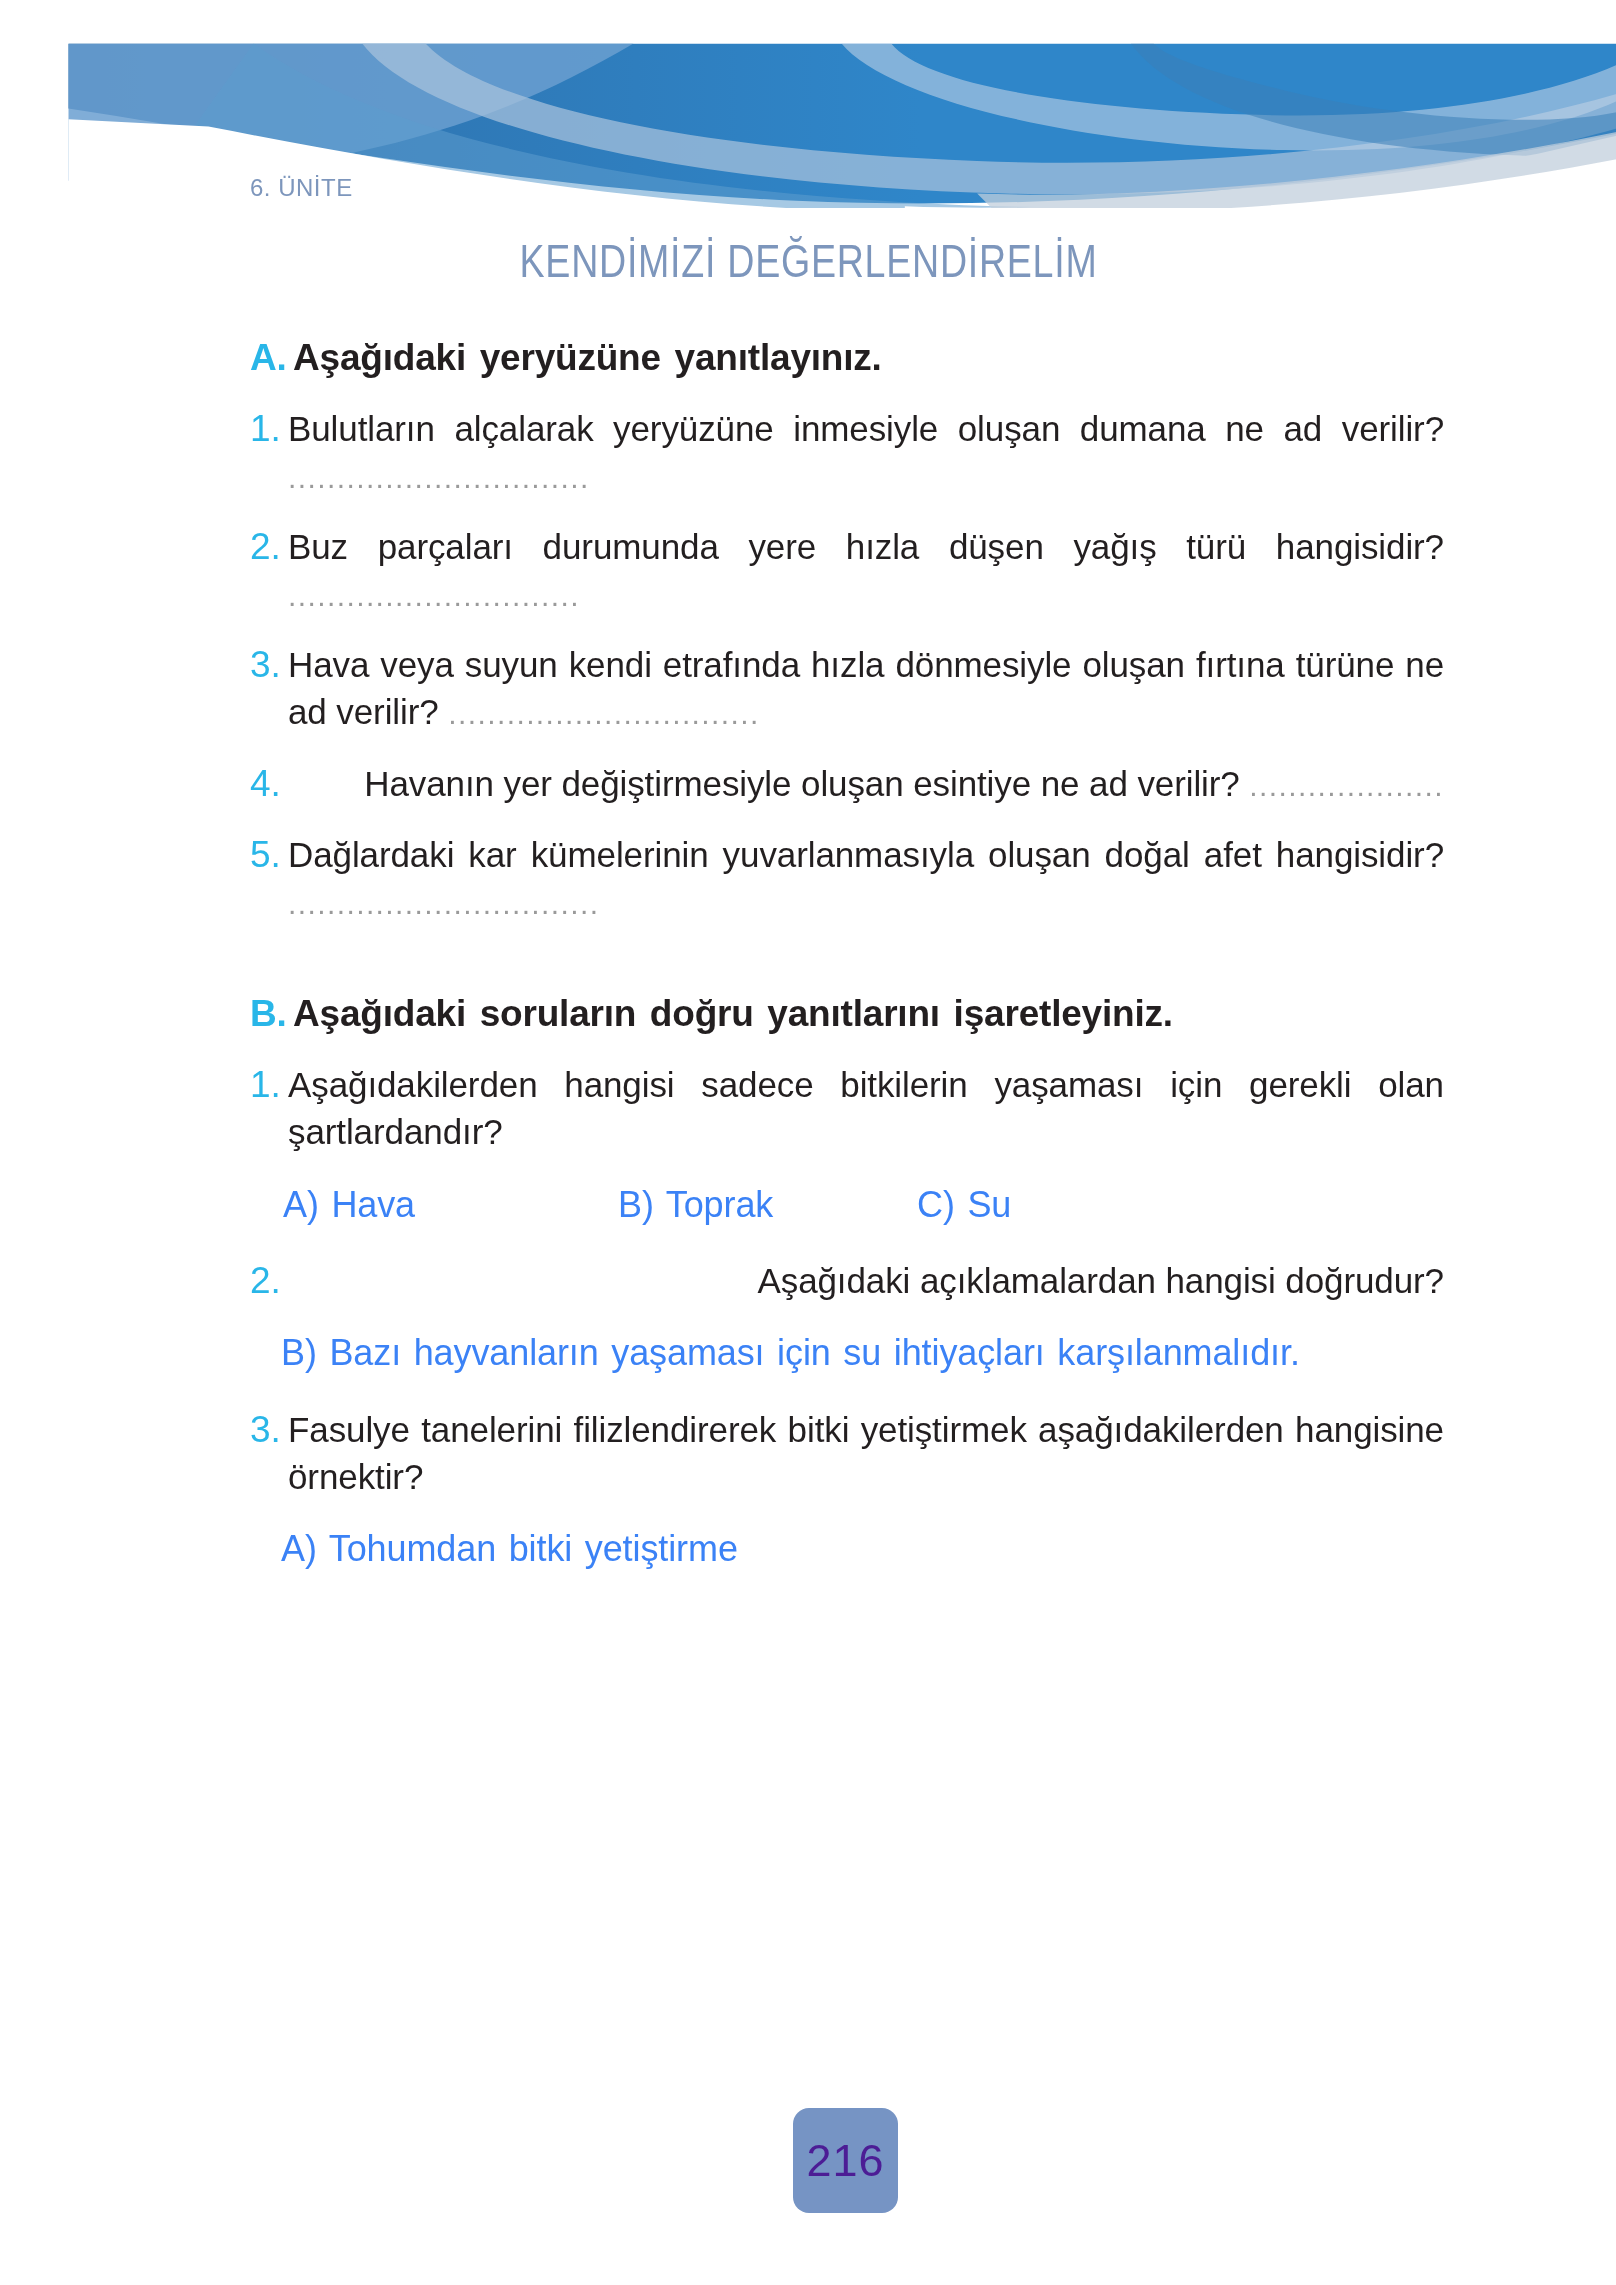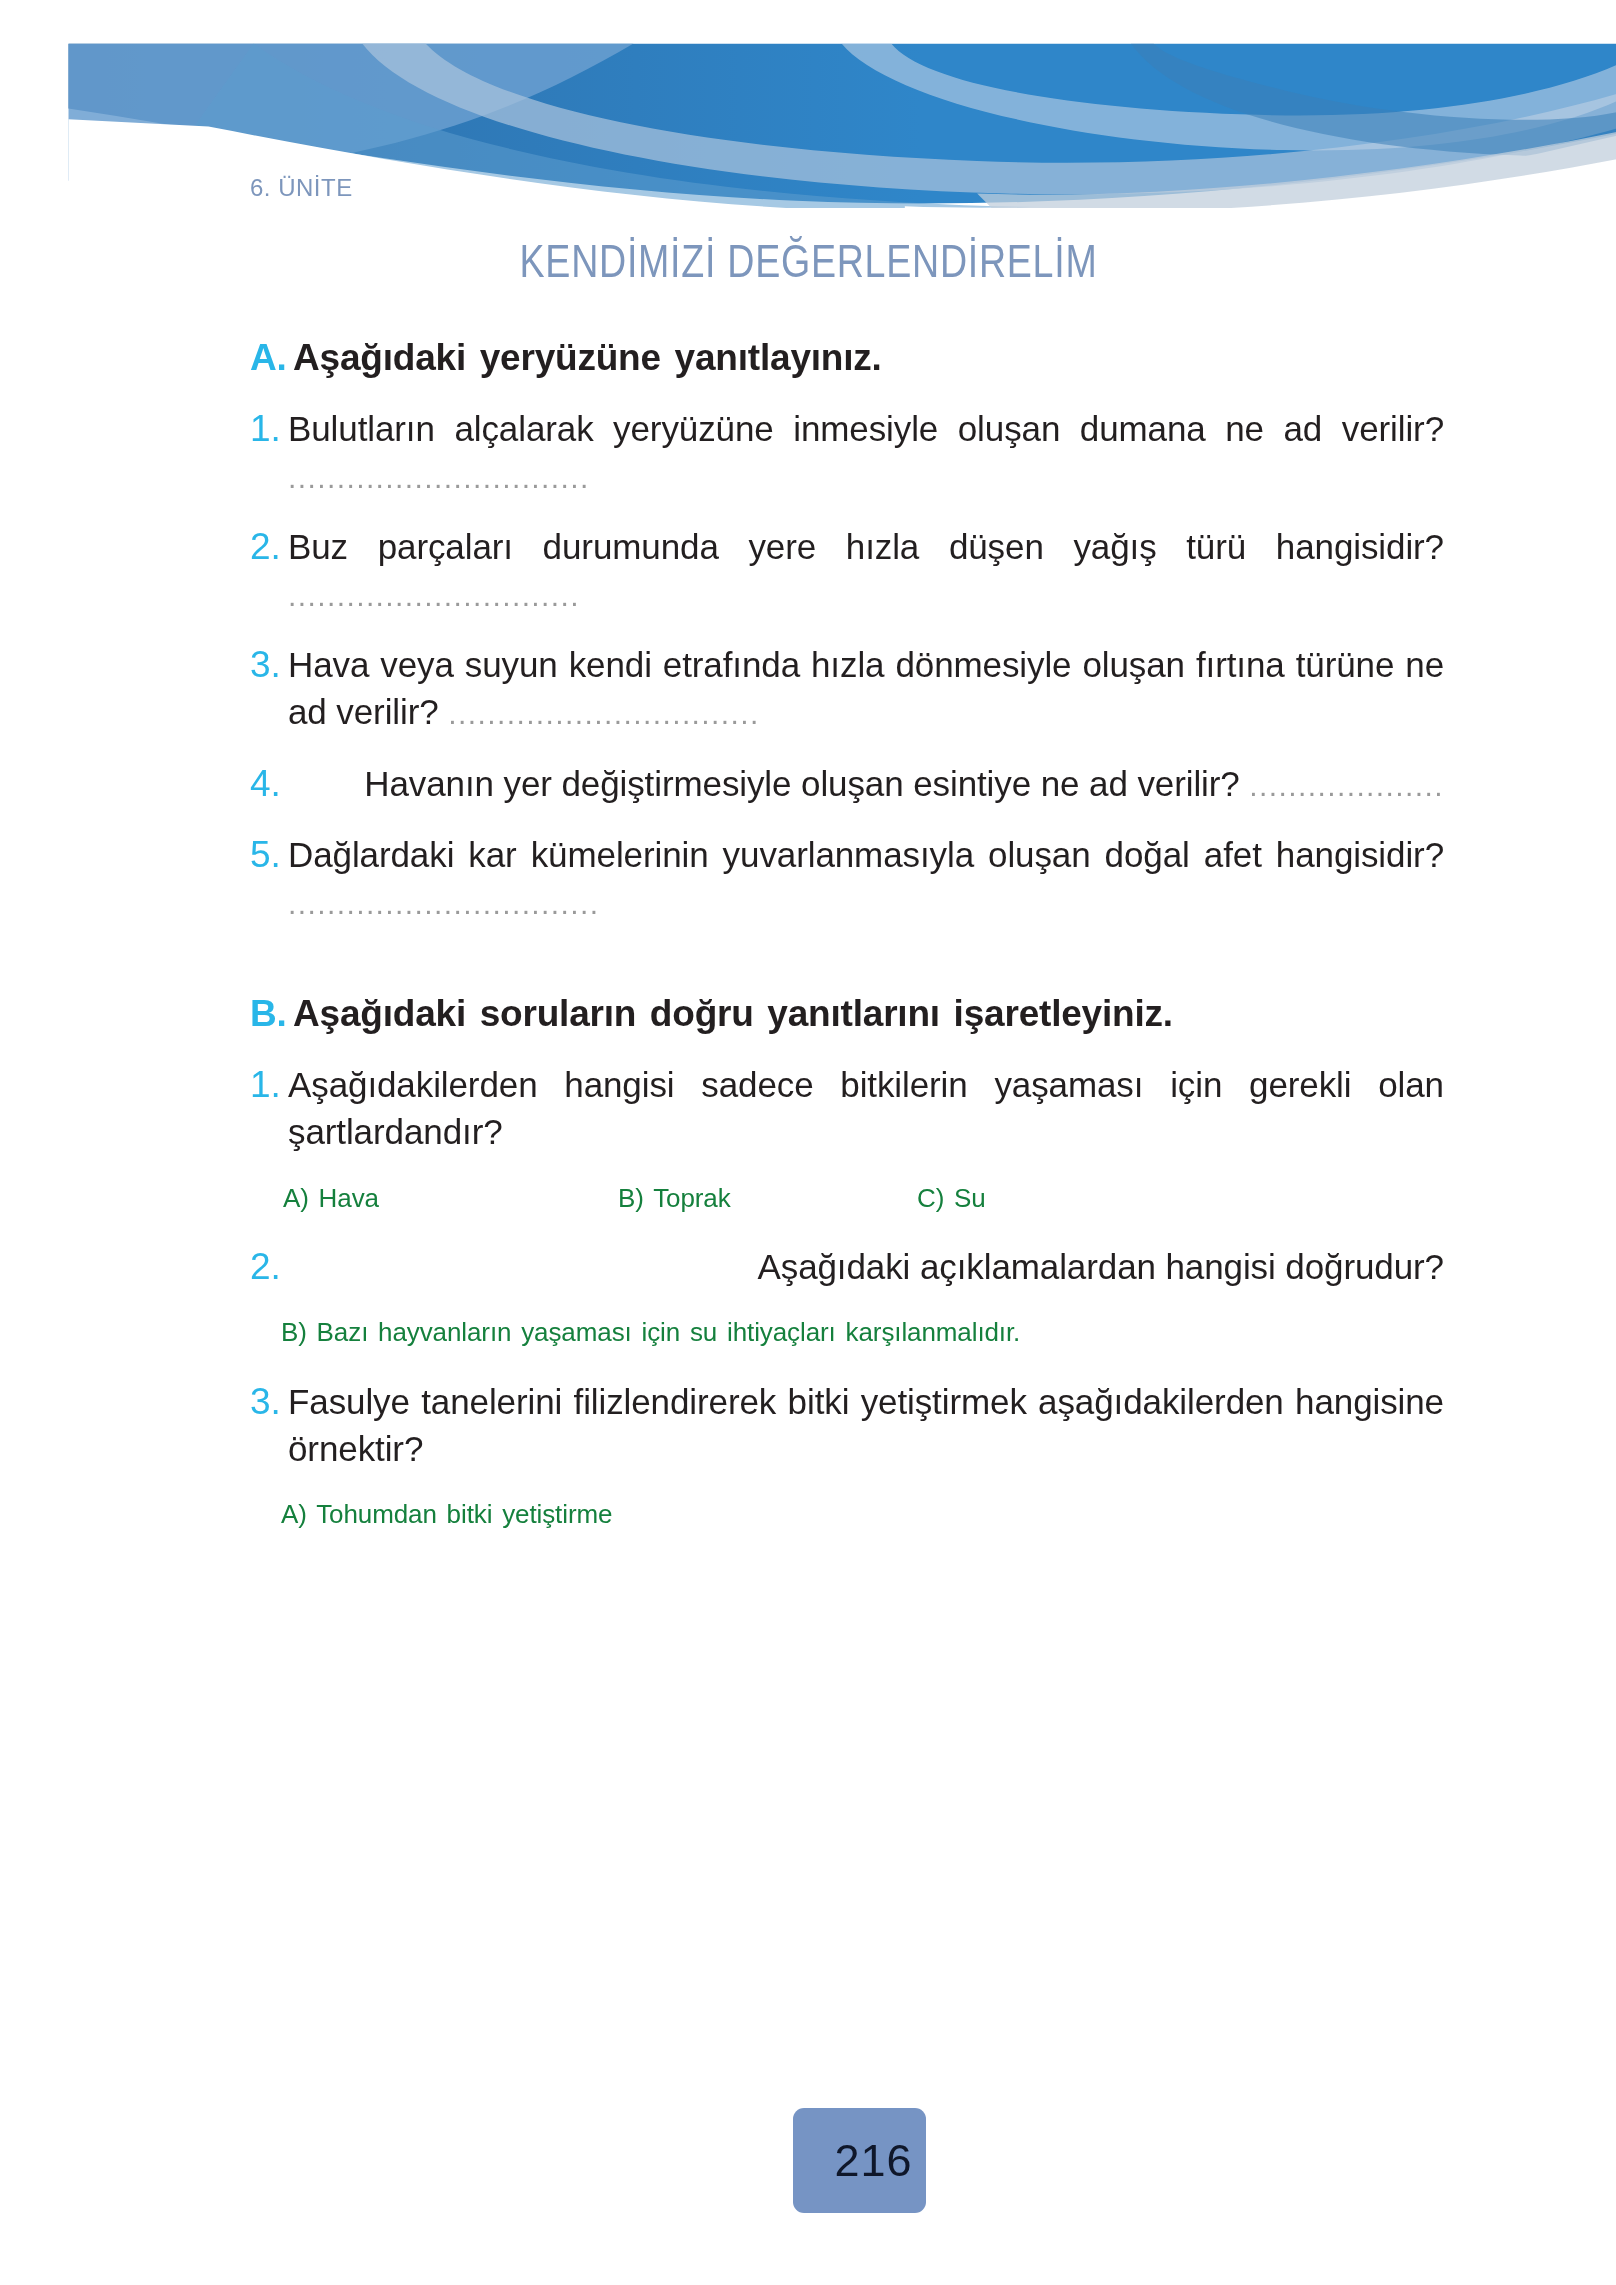--- a/index.html
+++ b/index.html
@@ -123,23 +123,23 @@
     letter-spacing: 1.4px;
     font-size: 30px;
     white-space: nowrap;
   }
 
   
   .options {
     margin: 18px 0 27px 31px;
   }
   .options .opt {
-    font-size: 26px;
+    font-size: 36px;
     line-height: 1.40;
-    color: #15803d;
+    color: #3b82f6;
     letter-spacing: -0.1px;
     margin-bottom: 9px;
     word-spacing: 2.7px;
   }
   .options.inline {
     display: flex;
     margin-left: 33px;
   }
   .options.inline .opt {
     margin-bottom: 0;
@@ -150,30 +150,29 @@
 
   .gap-lg { height: 42px; }
 
   
   .page-badge {
     position: absolute;
     left: 793px;
     top: 2108px;
     width: 105px;
     height: 105px;
-    border-radius: 11px;
+    border-radius: 16px;
     background: #7694c4;
-    color: #0f172a;
+    color: #4c1d95;
     font-size: 45px;
     display: flex;
     align-items: center;
     justify-content: center;
     letter-spacing: 0.9px;
     font-family: "Liberation Sans", sans-serif;
-    padding-left: 28px;
   }
 </style>
 </head>
 <body>
 
 <div class="banner">
   <svg width="1617" height="208" viewBox="0 0 1787 230" xmlns="http://www.w3.org/2000/svg">
     <defs>
       <clipPath id="bannerClip">
         <rect x="75" y="48" width="1712" height="182"></rect>

